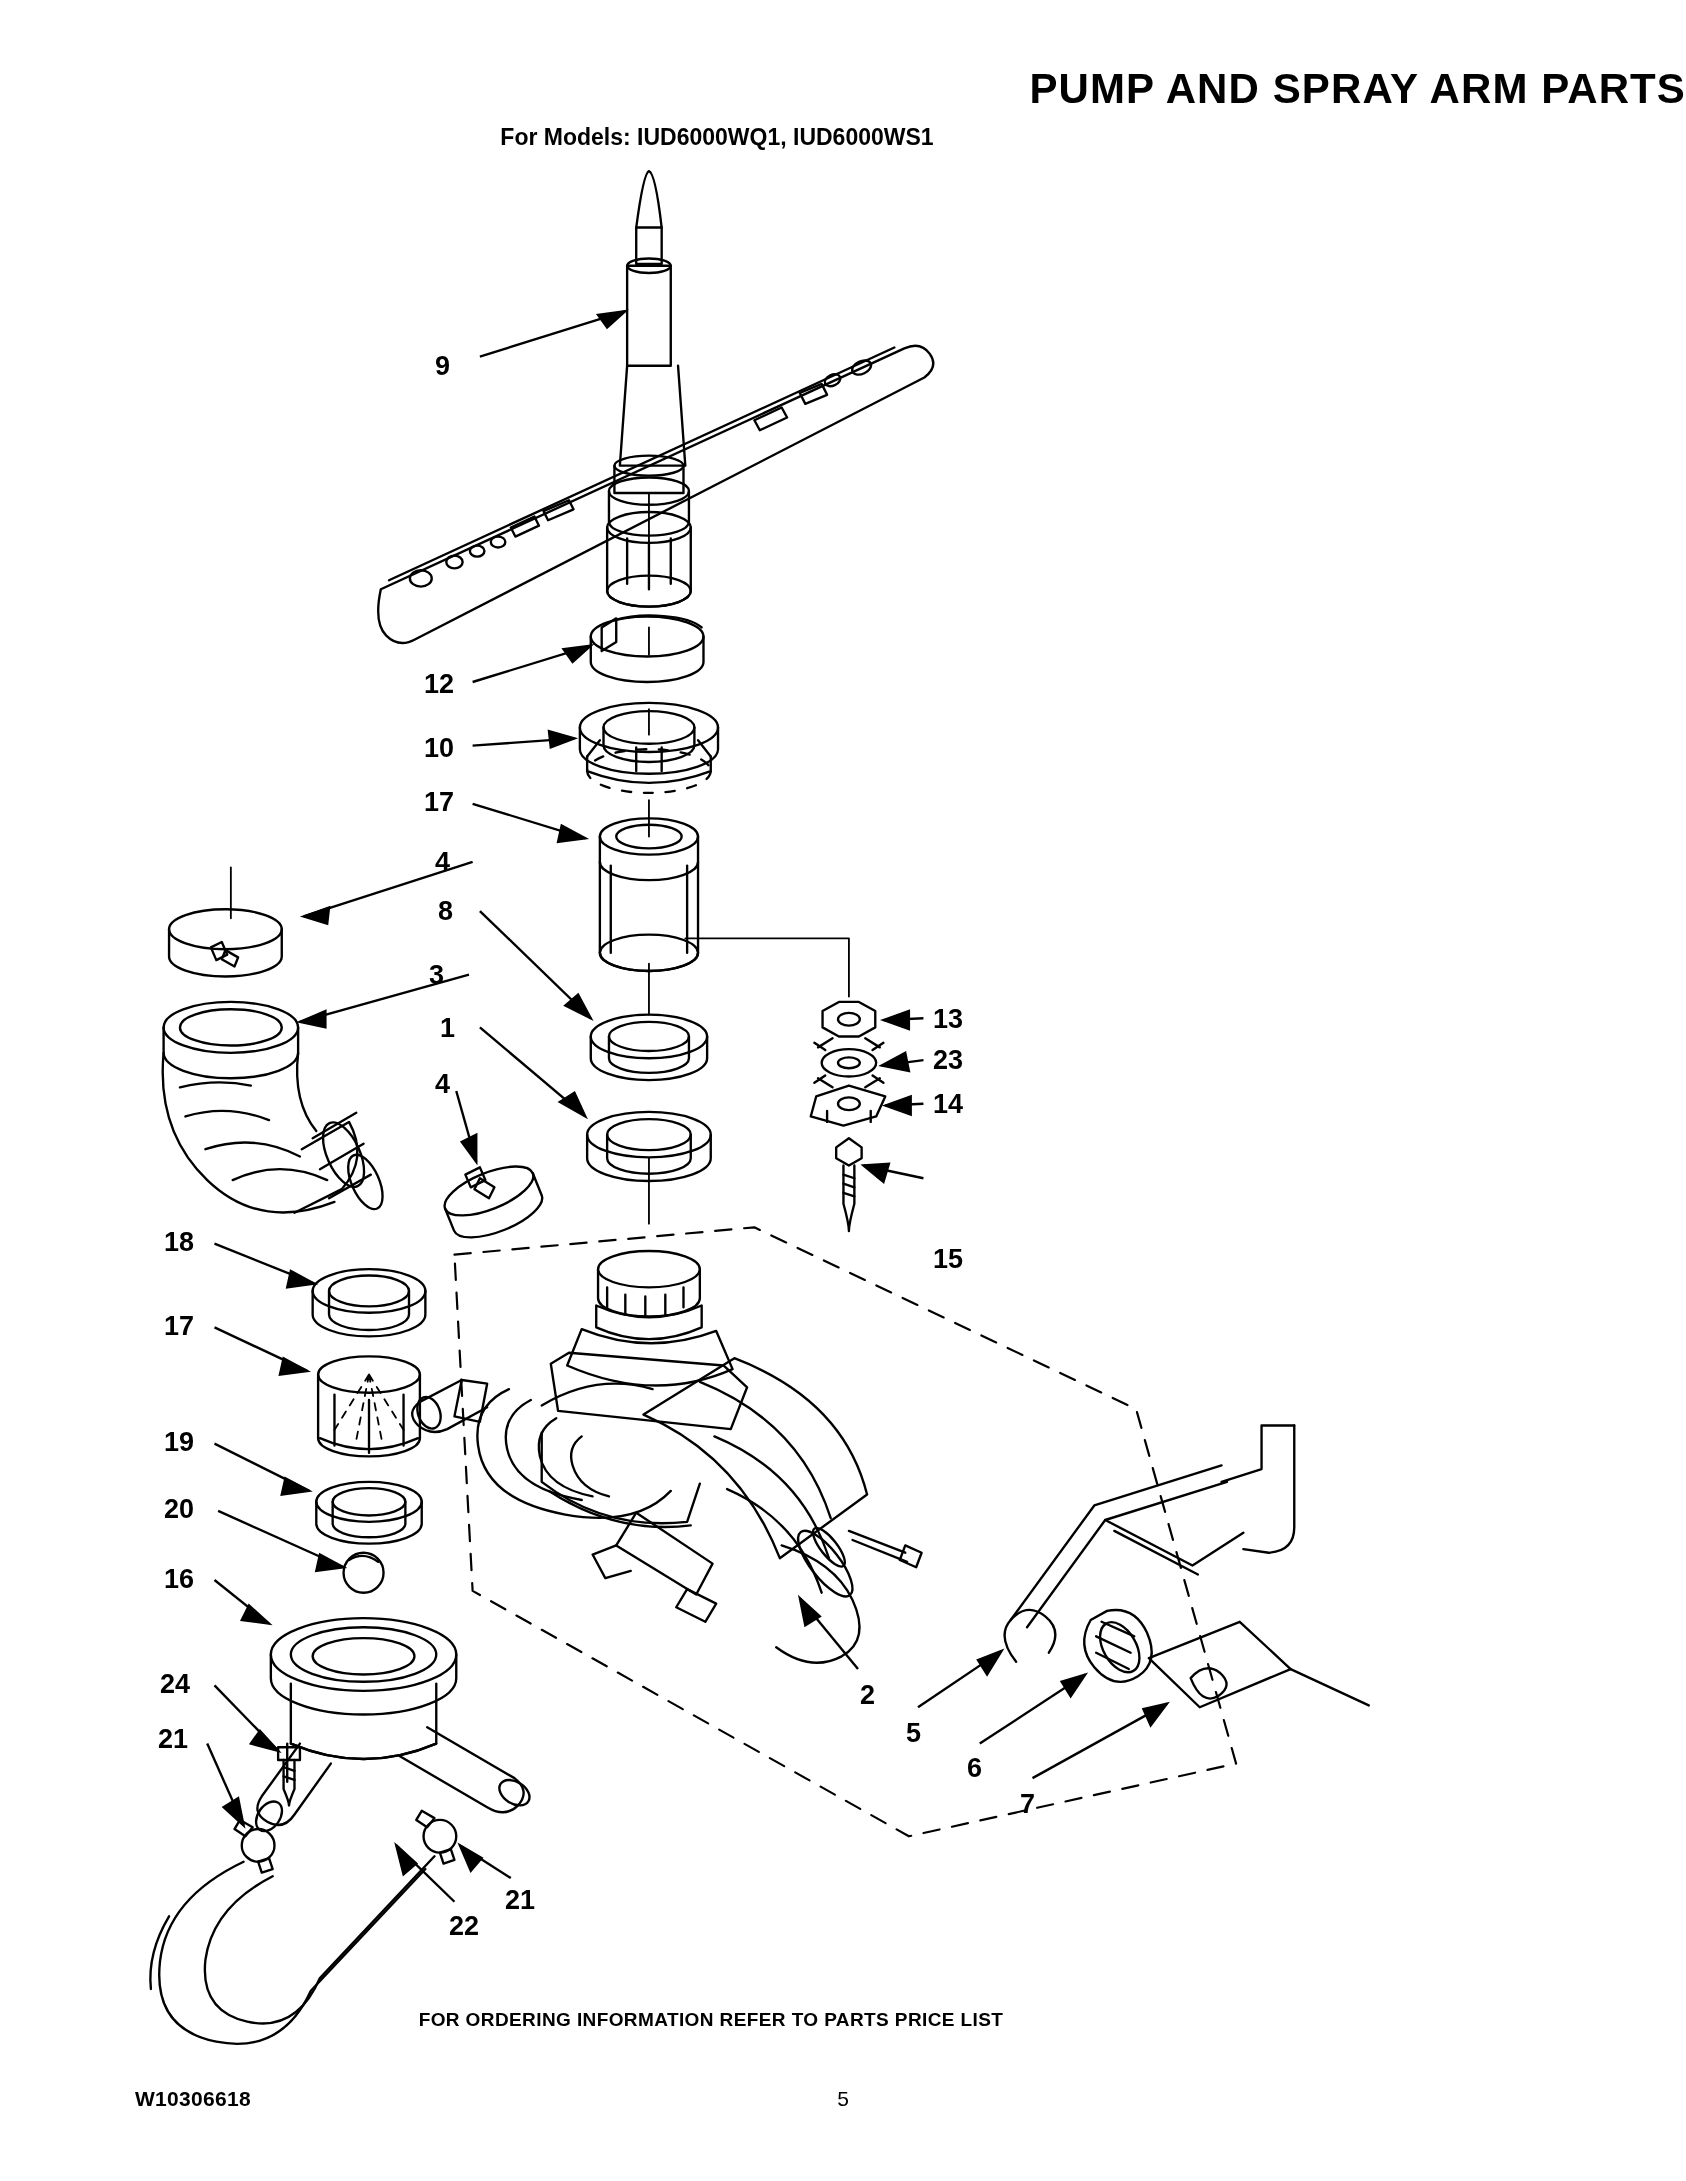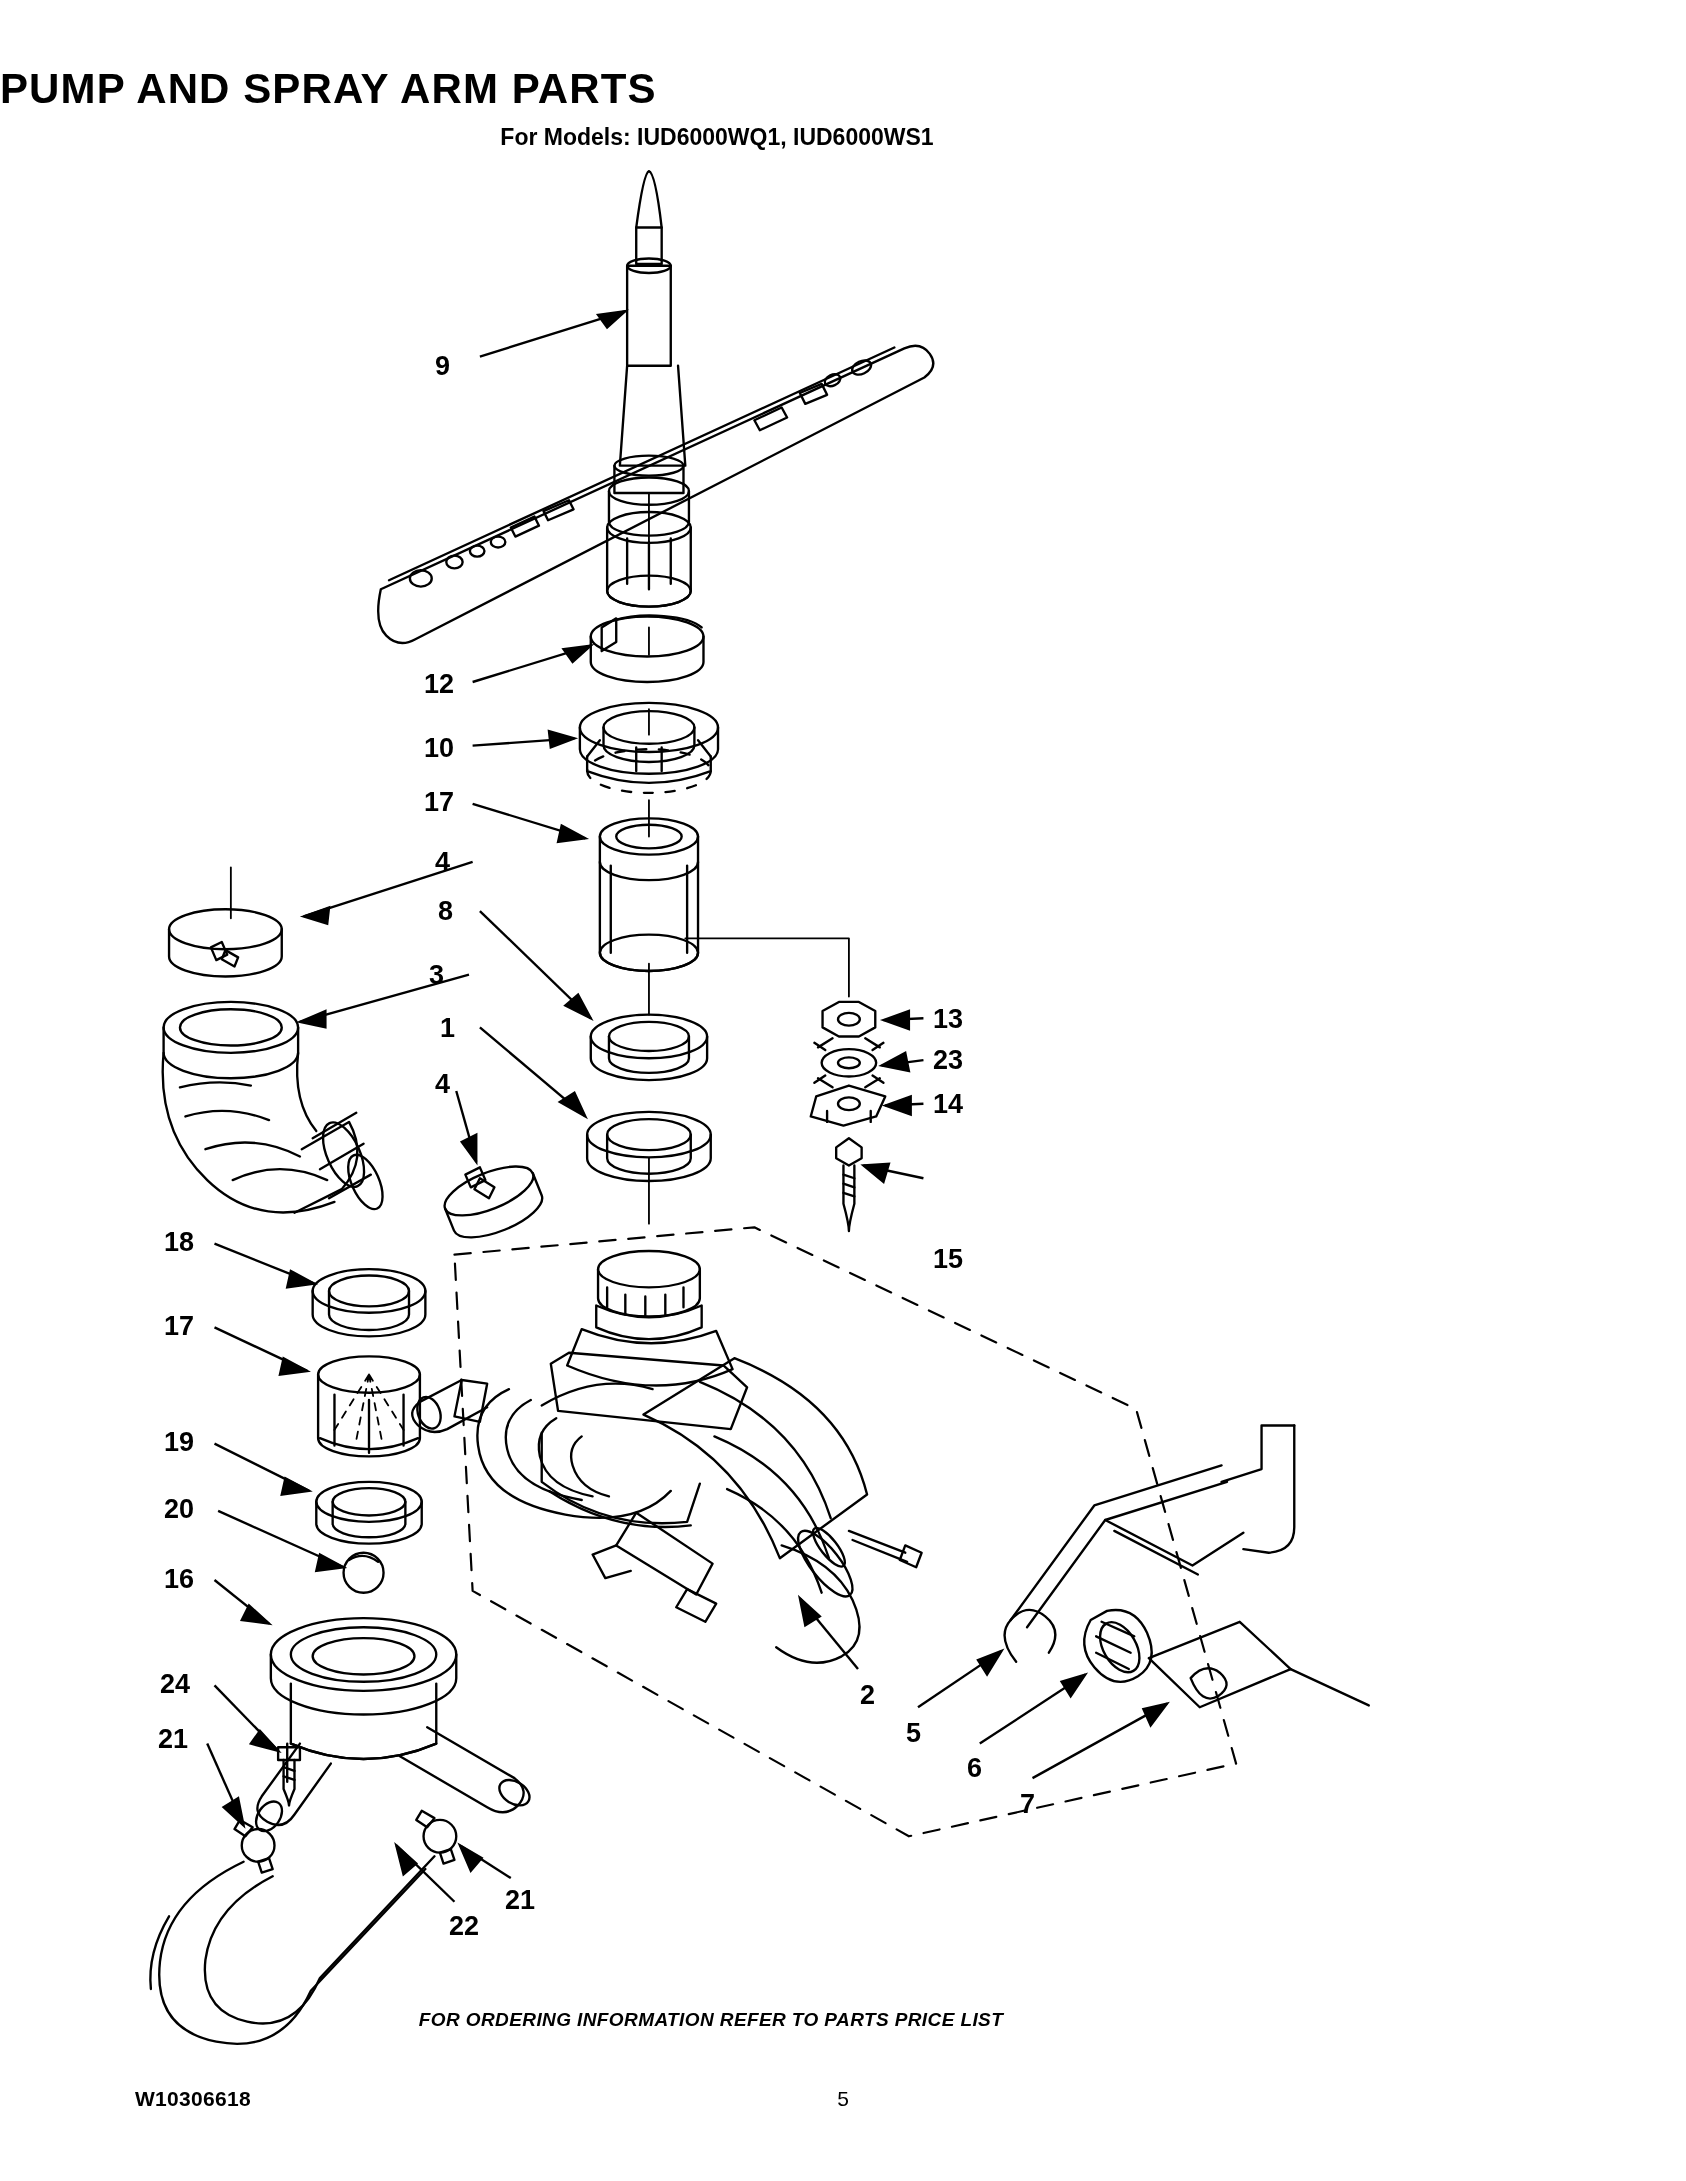--- a/index.html
+++ b/index.html
@@ -17,21 +17,21 @@
   }
   .page {
     position: absolute;
     inset: 0;
   }
   #title {
     position: absolute;
     top: 65px;
     left: 0;
     width: 1686px;
-    text-align: left;
+    text-align: right;
     font-size: 42px;
     font-weight: bold;
     letter-spacing: 1.1px;
   }
   #subtitle1 {
     position: absolute;
     top: 124px;
     left: 0;
     width: 1434px;
     text-align: center;
@@ -49,21 +49,20 @@
   }
   #footer-note {
     position: absolute;
     top: 2009px;
     left: 0;
     width: 1422px;
     text-align: center;
     font-size: 19px;
     font-weight: bold;
     letter-spacing: 0.4px;
-    font-style: italic;
   }
   #doc-code {
     position: absolute;
     top: 2087px;
     left: 135px;
     font-size: 21px;
     font-weight: bold;
     letter-spacing: 0.3px;
   }
   #page-number {

